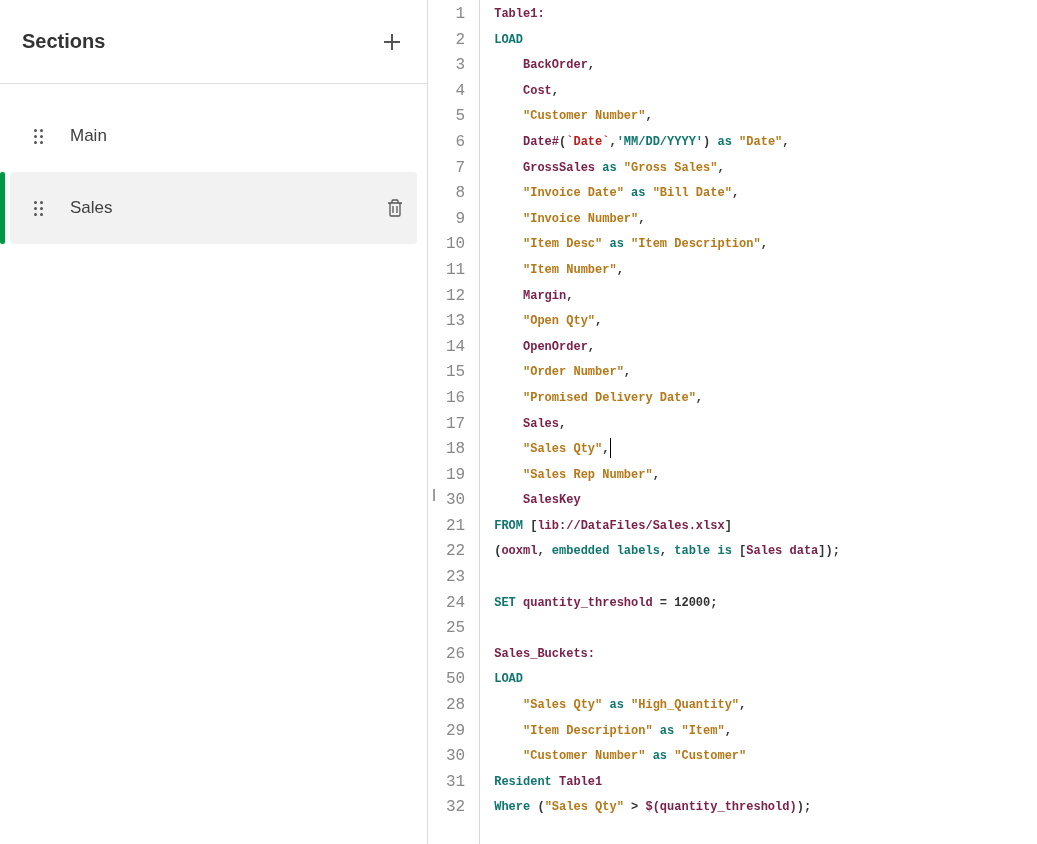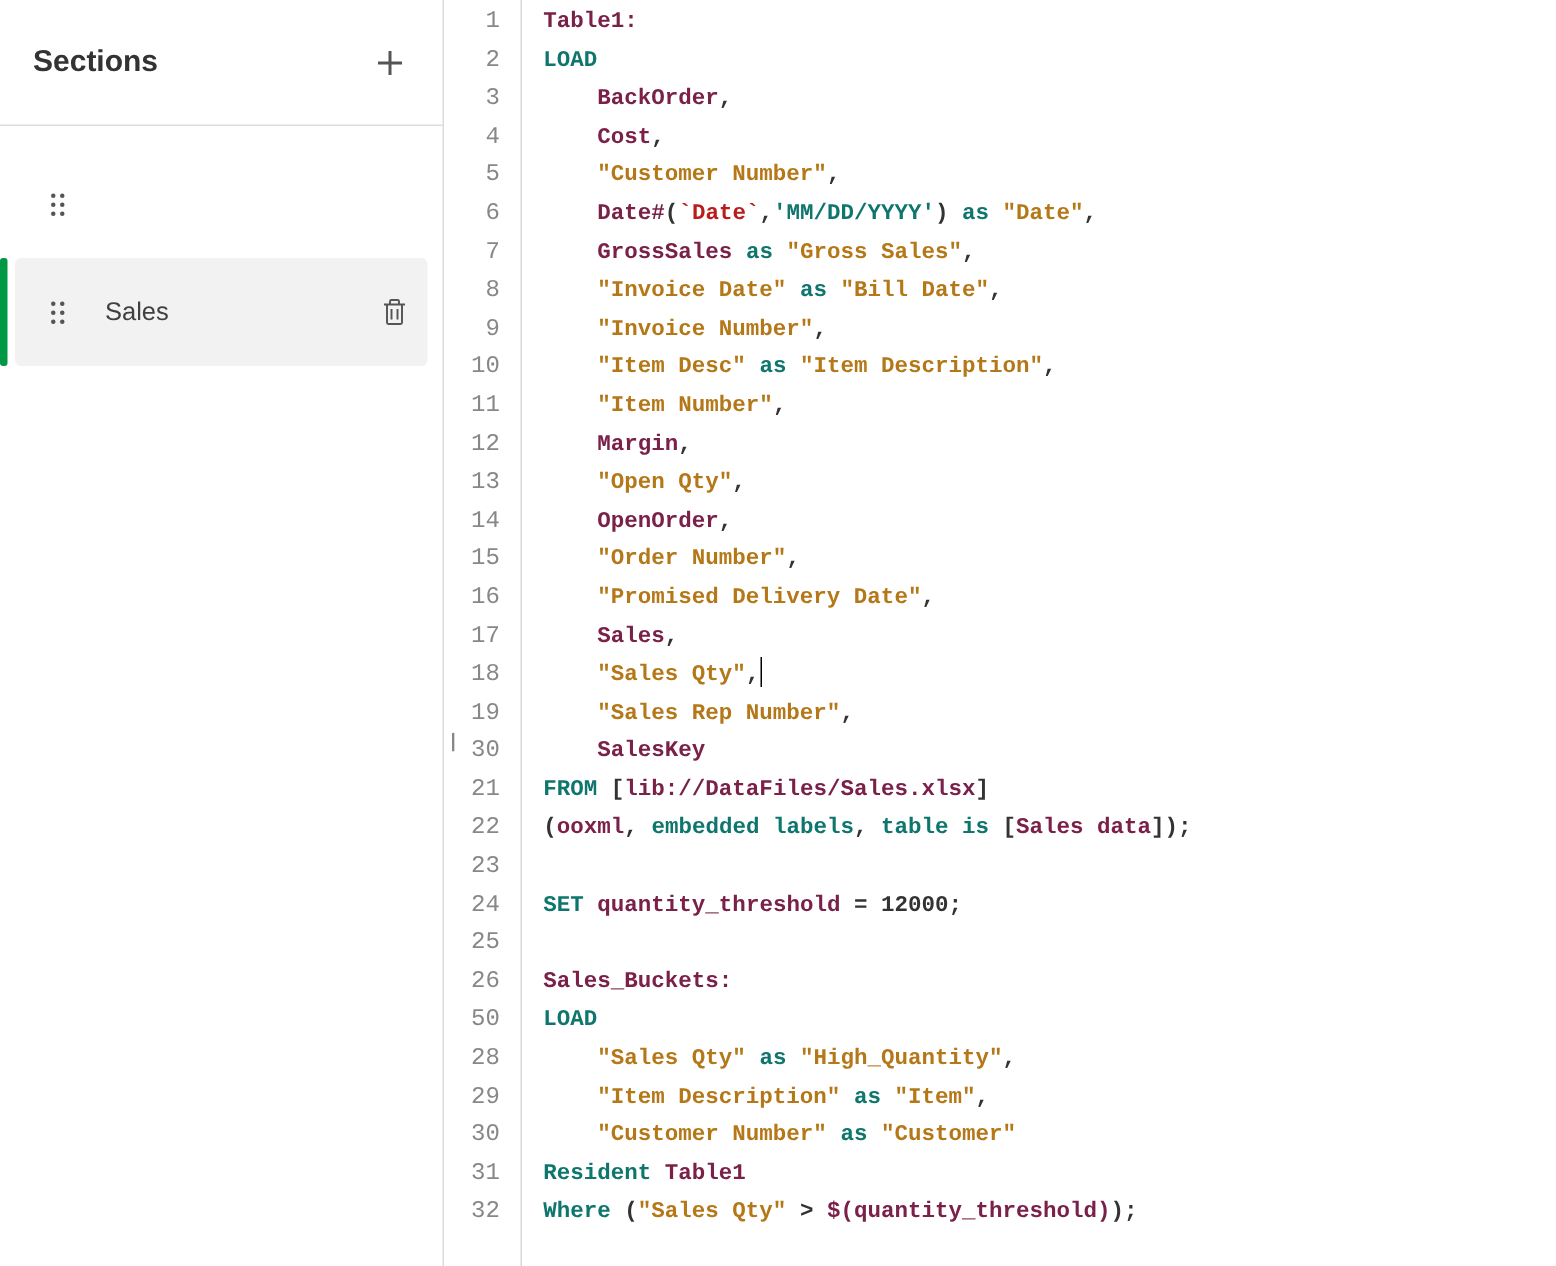--- a/index.html
+++ b/index.html
@@ -8,21 +8,21 @@
     font-size: 14px;
     color: #333;
     width: 1037px;
     height: 844px;
     display: flex;
     background: #fff;
   }
 
   
   .sidebar {
-    width: 296px;
+    width: 428px;
     flex-shrink: 0;
     border-right: 1px solid #dcdcdc;
     position: relative;
   }
   .sections-header {
     display: flex;
     align-items: center;
     justify-content: space-between;
     padding: 30px 24px 30px 22px;
     border-bottom: 1px solid #dcdcdc;
@@ -123,21 +123,21 @@
     font-size:16px;
   }
   .gutter div { height:25.6px; }
   .code {
     flex:1;
     padding-left:14px;
     padding-top:2px;
     white-space:pre;
     font-family:inherit;
     line-height:inherit;
-    font-size:15px;
+    font-size:12px;
     font-weight:600;
     color:#333;
     position:relative;
   }
   .code .line {
     min-height:25.6px;
     position:relative;
   }
   .cursor {
     display:inline-block;
@@ -180,20 +180,21 @@
           </span>
           <span>
             <i></i>
             <i></i>
           </span>
           <span>
             <i></i>
             <i></i>
           </span>
       </div>
+      <div class="section-label">Main</div>
     </div>
 
     <div class="section-item selected">
       <div class="drag-handle">
         <span>
             <i></i>
             <i></i>
           </span>
           <span>
             <i></i>

